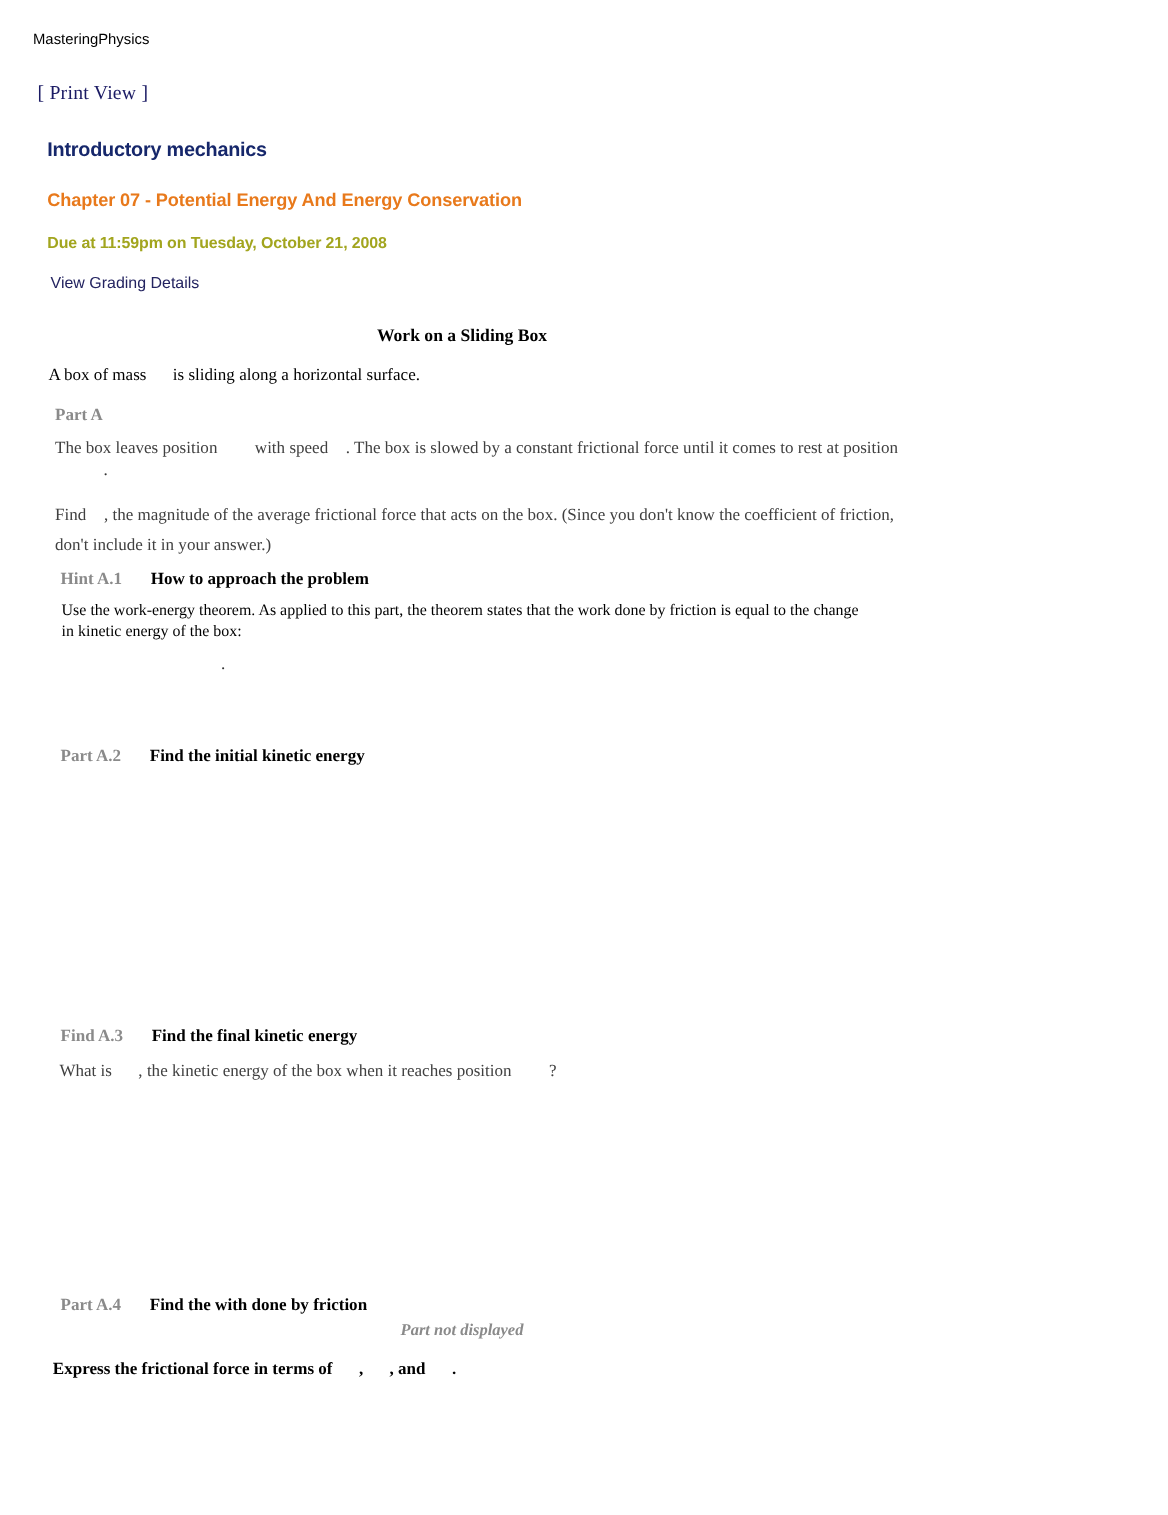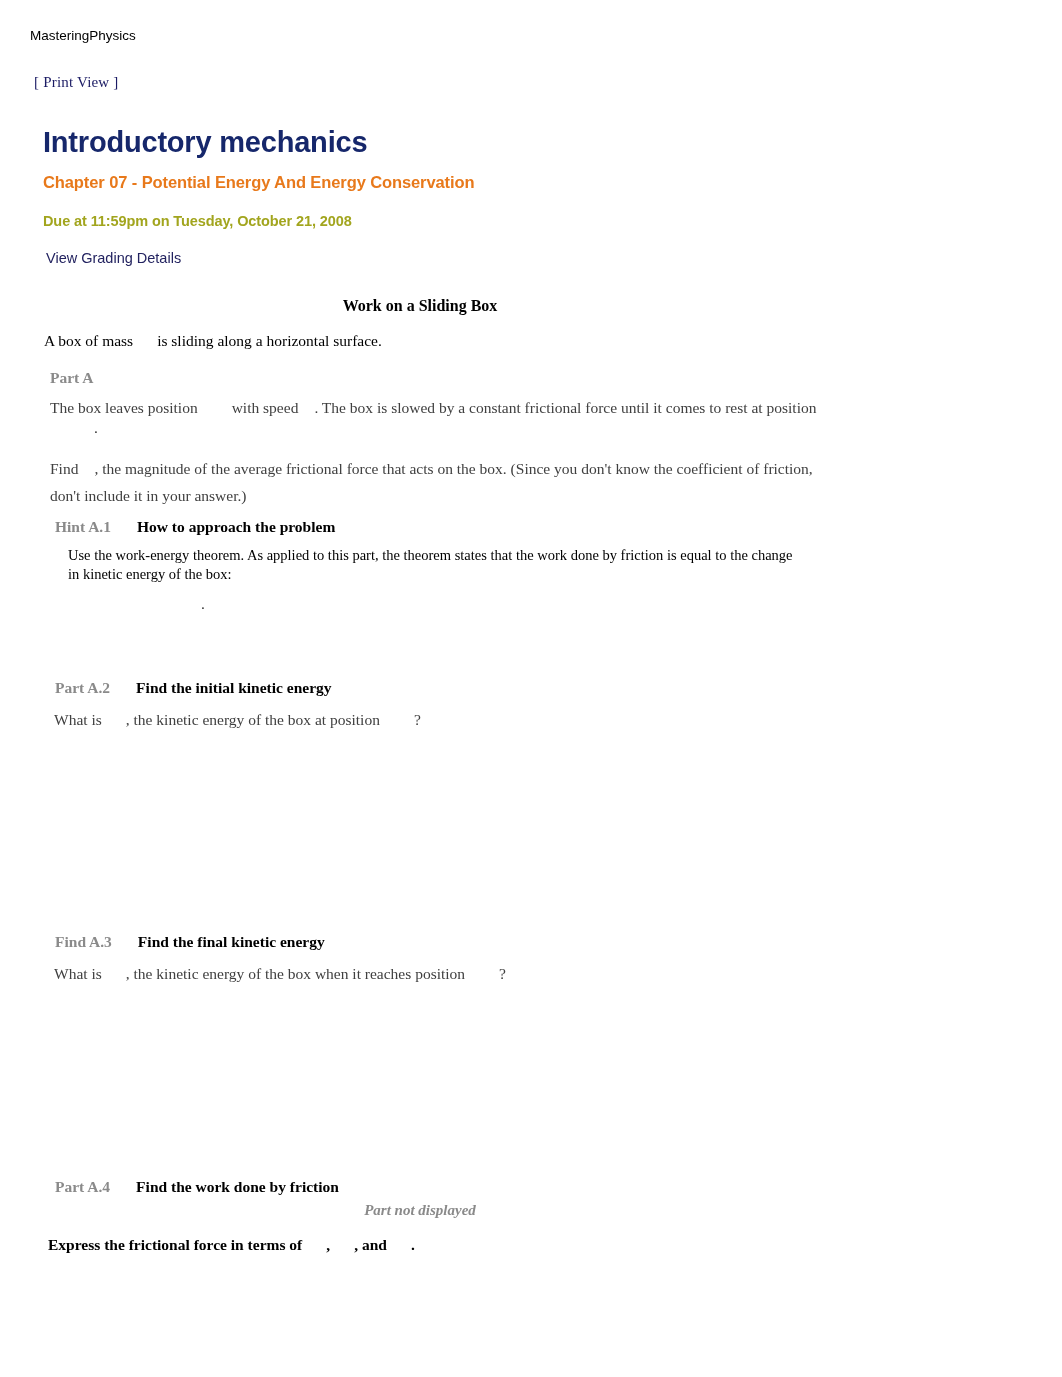--- a/index.html
+++ b/index.html
@@ -48,33 +48,33 @@
     white-space: nowrap;
     text-align: right;
   }
 
   
   .printview {
     position: absolute;
     top: 74px;
     left: 34px;
     font-family: "Liberation Serif", "DejaVu Serif", serif;
-    font-size: 15px;
+    font-size: 18px;
     color: #1b1b64;
     letter-spacing: 0.2px;
     white-space: nowrap;
   }
 
   
   .course-title {
     position: absolute;
     top: 126px;
     left: 43px;
     font-family: "Liberation Sans", "DejaVu Sans", sans-serif;
-    font-size: 29px;
+    font-size: 18px;
     font-weight: bold;
     color: #16276b;
     letter-spacing: -0.2px;
     white-space: nowrap;
   }
   .chapter-title {
     position: absolute;
     top: 173px;
     left: 43px;
     font-family: "Liberation Sans", "DejaVu Sans", sans-serif;
@@ -228,48 +228,45 @@
 
   <div class="body-text" style="top:455px; left:50px; width:900px;">
     <span>Find</span><span class="mgap s"></span><span>, the magnitude of the average frictional force that acts on the box. (Since you don't know the coefficient of friction,</span>
   </div>
   <div class="body-text" style="top:482px; left:50px;">don't include it in your answer.)</div>
 
   <div class="parthead" style="top:518px; left:55px;">
     <span class="pnum">Hint A.1</span><span class="ptitle">How to approach the problem</span>
   </div>
 
-  <div class="hint-body" style="top:546px; left:56px; width:900px;margin-left:12px;">
+  <div class="hint-body" style="top:546px; left:56px; width:900px;">
     <span>Use the work-energy theorem. As applied to this part, the theorem states that the work done by friction is equal to the change</span><br>
     <span>in kinetic energy of the box:</span>
   </div>
 
   <div class="eq-stub" style="top:595px; left:201px;">.</div>
 
 
   <div class="parthead" style="top:679px; left:55px;">
     <span class="pnum">Part A.2</span><span class="ptitle">Find the initial kinetic energy</span>
   </div>
-  <div class="body-text" style="top:706px; left:54px; width:900px;">
-    <span>What is</span><span class="mgap m"></span><span>, the kinetic energy of the box at position</span><span class="mgap l"></span><span>?</span>
-  </div>
 
   <div style="position:absolute; top:735px; left:50px; width:900px; height:190px;"></div>
 
   <div class="parthead" style="top:933px; left:55px;">
     <span class="pnum">Find A.3</span><span class="ptitle">Find the final kinetic energy</span>
   </div>
   <div class="body-text" style="top:960px; left:54px; width:900px;">
     <span>What is</span><span class="mgap m"></span><span>, the kinetic energy of the box when it reaches position</span><span class="mgap l"></span><span>?</span>
   </div>
 
   <div style="position:absolute; top:990px; left:50px; width:900px; height:180px;"></div>
 
   <div class="parthead" style="top:1178px; left:55px;">
-    <span class="pnum">Part A.4</span><span class="ptitle">Find the work done by friction</span>
+    <span class="pnum">Part A.4</span><span class="ptitle">Find the with done by friction</span>
   </div>
 
   <div class="not-displayed">Part not displayed</div>
 
   <div class="final-instruction">
     <span>Express the frictional force in terms of</span><span class="mgap m"></span><span>,</span><span class="mgap m"></span><span>, and</span><span class="mgap m"></span><span>.</span>
   </div>
 
 </div>
 

